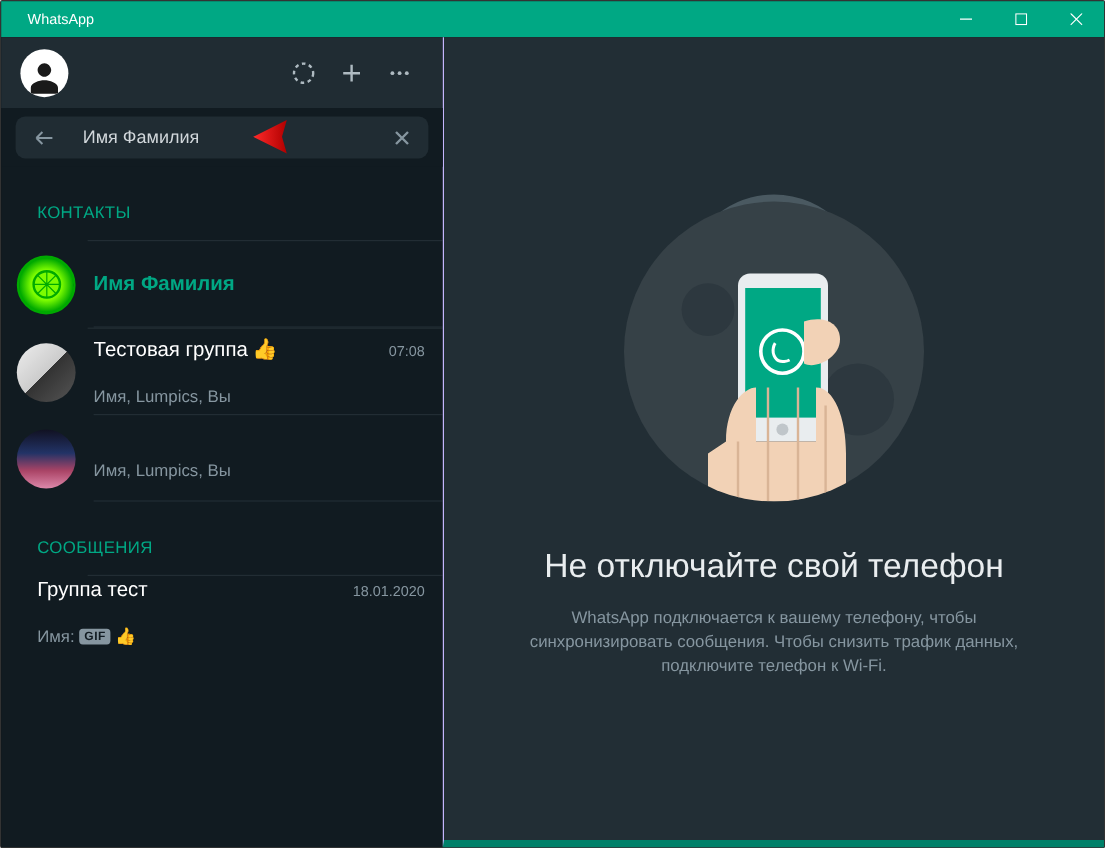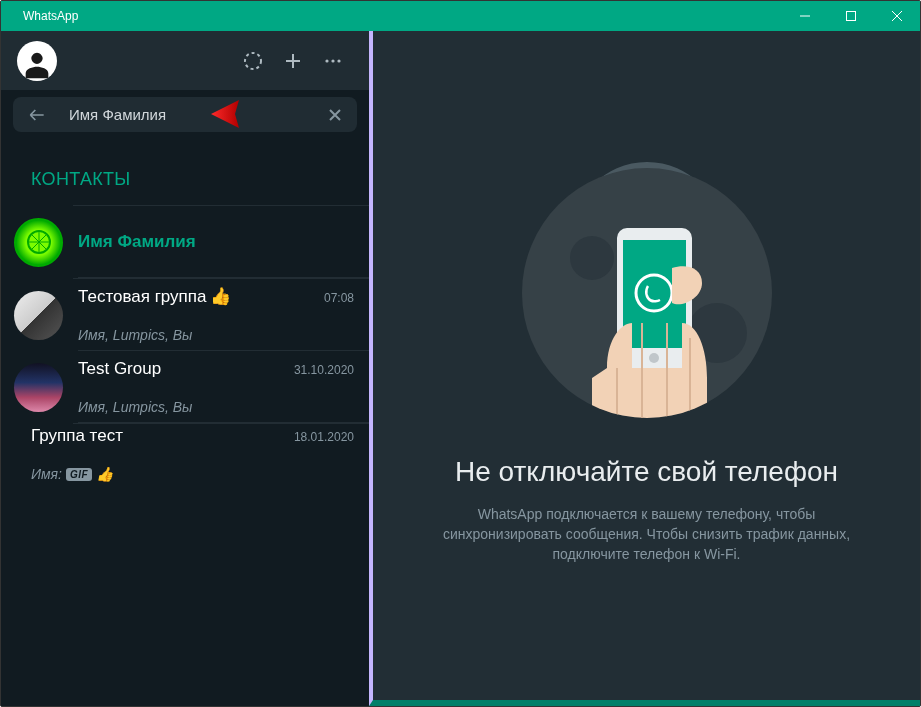--- a/index.html
+++ b/index.html
@@ -21,40 +21,40 @@
   .header-icon { width: 40px; height: 40px; display: flex; align-items: center; justify-content: center; color: #aebac1; cursor: pointer; }
 
   .search-row { padding: 7px 12px; background: #111b21; position: relative; }
   .search-box { height: 35px; background: #202c33; border-radius: 8px; display: flex; align-items: center; padding: 0 12px; }
   .search-icon-slot { width: 24px; display: flex; align-items: center; justify-content: center; color: #8696a0; }
   .search-input { flex: 1; background: transparent; border: none; outline: none; color: #d1d7db; font-size: 15px; padding-left: 20px; }
   .search-clear { width: 20px; color: #8696a0; cursor: pointer; display:flex; align-items:center; justify-content:center;}
   .arrow-annotation { position: absolute; left: 200px; top: 4px; pointer-events: none; }
 
   .results { flex: 1; overflow-y: auto; }
-  .section-header { color: #00a884; font-size: 18px; padding: 30px 0 15px 30px; text-transform: uppercase; letter-spacing: 0.3px; }
+  .section-header { color: #00a884; font-size: 14px; padding: 30px 0 15px 30px; text-transform: uppercase; letter-spacing: 0.3px; }
   .divider-under { border-bottom: 1px solid #222d34; margin-left: 72px; }
 
   .row { display: flex; align-items: center; height: 72px; padding-left: 13px; cursor: pointer; }
   .row.selected .row-title { color: #00a884; font-weight: 600; }
   .row-avatar { width: 49px; height: 49px; border-radius: 50%; background: #6a7175; flex-shrink: 0; overflow: hidden; display:flex; align-items:center; justify-content:center;}
   .row-main { flex: 1; min-width: 0; margin-left: 15px; border-bottom: 1px solid #222d34; height: 100%; display: flex; flex-direction: column; justify-content: center; padding-right: 15px; }
   .row.no-border .row-main { border-bottom: none; }
   .row-top { display: flex; align-items: baseline; }
   .row-title { color: #ffffff; font-size: 17px; flex: 1; white-space: nowrap; overflow: hidden; text-overflow: ellipsis; display:flex; align-items:center; gap:4px;}
   .row-time { color: #8696a0; font-size: 12px; }
-  .row-sub { color: #8696a0; font-size: 14px; margin-top: 20px; display:flex; align-items:center; gap:4px;font-style:italic;}
+  .row-sub { color: #8696a0; font-size: 14px; margin-top: 20px; display:flex; align-items:center; gap:4px;}
   .gif-badge { background:#8696a0; color:#111b21; font-size:10px; font-weight:700; padding:1px 4px; border-radius:3px; letter-spacing:0.5px;}
 
   .avatar-lime { background: radial-gradient(circle, #7cfc00 40%, #0a0 70%); border:2px solid #0a0;}
   .avatar-pc { background: linear-gradient(135deg,#eee 0%, #ccc 50%, #333 50%, #555 100%); }
   .avatar-night { background: linear-gradient(to top, #d8a 0%, #a46 30%, #223366 60%, #112 100%); }
 
   
-  .main { flex: 1; background: #222e35; display: flex; flex-direction: column; align-items: center; justify-content: center; text-align: center; border-left: 4px solid #c4b5fd; border-bottom: 6px solid #008069; }
+  .main { flex: 1; background: #222e35; display: flex; flex-direction: column; align-items: center; justify-content: center; text-align: center; border-left: 1px solid #c4b5fd; border-bottom: 6px solid #008069; }
   .hero-illustration { width: 250px; height: 250px; position:relative; }
   .hero-circle { width: 250px; height: 250px; border-radius: 50%; background: #364147; position: absolute; top:0; left:0; overflow:hidden;}
   .wifi-arc { position:absolute; top:-40px; left:50%; transform:translateX(-50%); }
   .hero-title { color: #e9edef; font-size: 28px; font-weight: 300; margin-top: 38px; }
   .hero-desc { color: #8696a0; font-size: 14px; margin-top: 16px; line-height: 20px; max-width: 440px; }
 </style>
 </head>
 <body>
 
 <div class="window">
@@ -165,28 +165,25 @@
                 </div>
               <div class="row-time">07:08</div>
             </div>
             <div class="row-sub">Имя, Lumpics, Вы</div>
           </div>
         </div>
 
         <div class="row">
           <div class="row-avatar avatar-night"></div>
           <div class="row-main">
-            <div class="row-top">
-              <div class="row-title">Test Group</div>
-              <div class="row-time">31.10.2020</div>
-            </div>
             <div class="row-sub">Имя, Lumpics, Вы</div>
           </div>
         </div>
 
+        <div class="section-header">СООБЩЕНИЯ</div>
         <div class="divider-under"></div>
 
         <div class="row no-border" style="padding-left:30px; height:60px;text-align:right;">
           <div class="row-main" style="margin-left:0;">
             <div class="row-top">
               <div class="row-title">Группа тест</div>
               <div class="row-time">18.01.2020</div>
             </div>
             <div class="row-sub">
               <span>Имя:</span>

